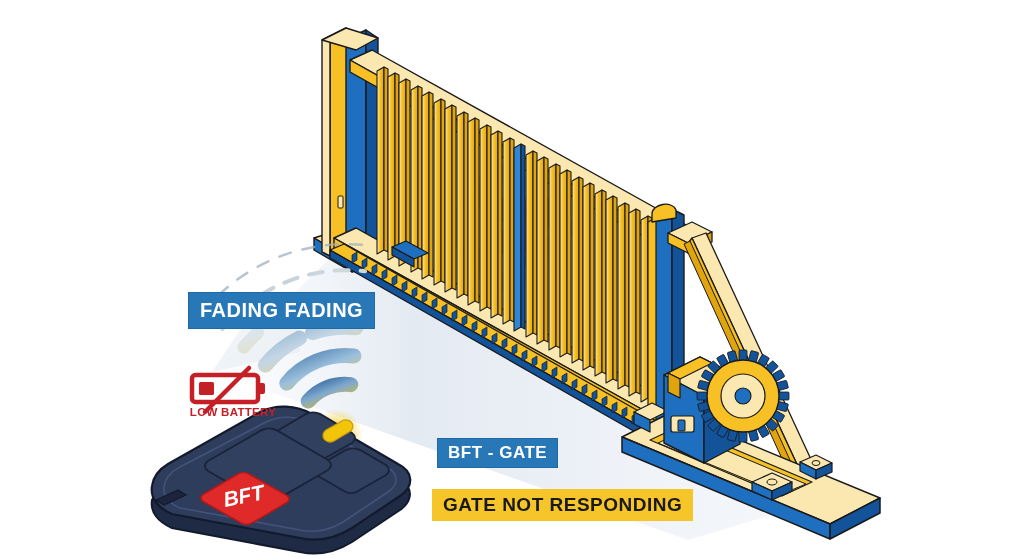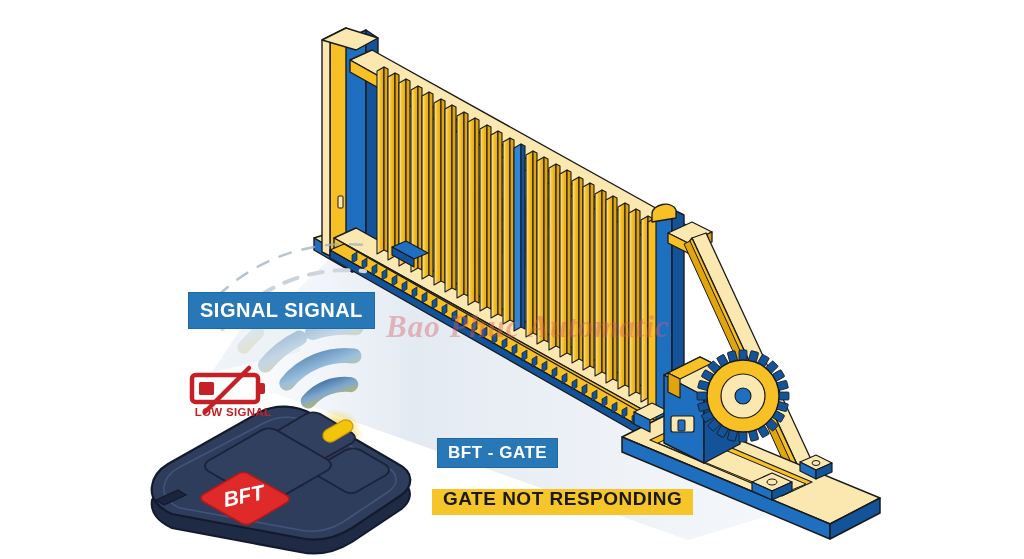--- a/index.html
+++ b/index.html
@@ -49,21 +49,21 @@
     top: 438px;
     padding: 5px 10px 6px 10px;
     background: #2878b8;
     color: #ffffff;
     font-size: 17px;
     border: 1px solid #1f6aa6;
   }
   #gate-not-responding-badge {
     left: 432px;
     top: 489px;
-    padding: 0 11px 7px 11px;
+    padding: 6px 11px 7px 11px;
     background: #f6c52a;
     color: #1a1a1a;
     font-size: 19px;
   }
   #low-battery-label {
     position: absolute;
     left: 186px;
     top: 406px;
     width: 94px;
     text-align: center;
@@ -544,23 +544,22 @@
       <g>
         <rect x="192" y="375" width="66" height="27" rx="3.5" fill="#ffffff" stroke="#c42026" stroke-width="4.5"></rect>
         <rect x="258" y="383" width="7" height="11" rx="2" fill="#c42026"></rect>
         <rect x="199" y="382" width="15" height="13" rx="1.5" fill="#c42026"></rect>
         <line x1="249" y1="368" x2="205" y2="412" stroke="#c42026" stroke-width="4.5" stroke-linecap="round"></line>
       </g>
 
     </g>
   </svg>
 
-  <div id="watermark-text">Bao Phuc Automatic</div>
-
-  <div class="badge" id="signal-fading-badge">SIGNAL SIGNAL</div>
-
-  <div id="low-battery-label">LOW SIGNAL</div>
+
+  <div class="badge" id="signal-fading-badge">FADING FADING</div>
+
+  <div id="low-battery-label">LOW BATTERY</div>
 
   <div class="badge" id="bft-gate-badge">BFT - GATE</div>
 
   <div class="badge" id="gate-not-responding-badge">GATE NOT RESPONDING</div>
 
 </div>
 
 </body></html>

